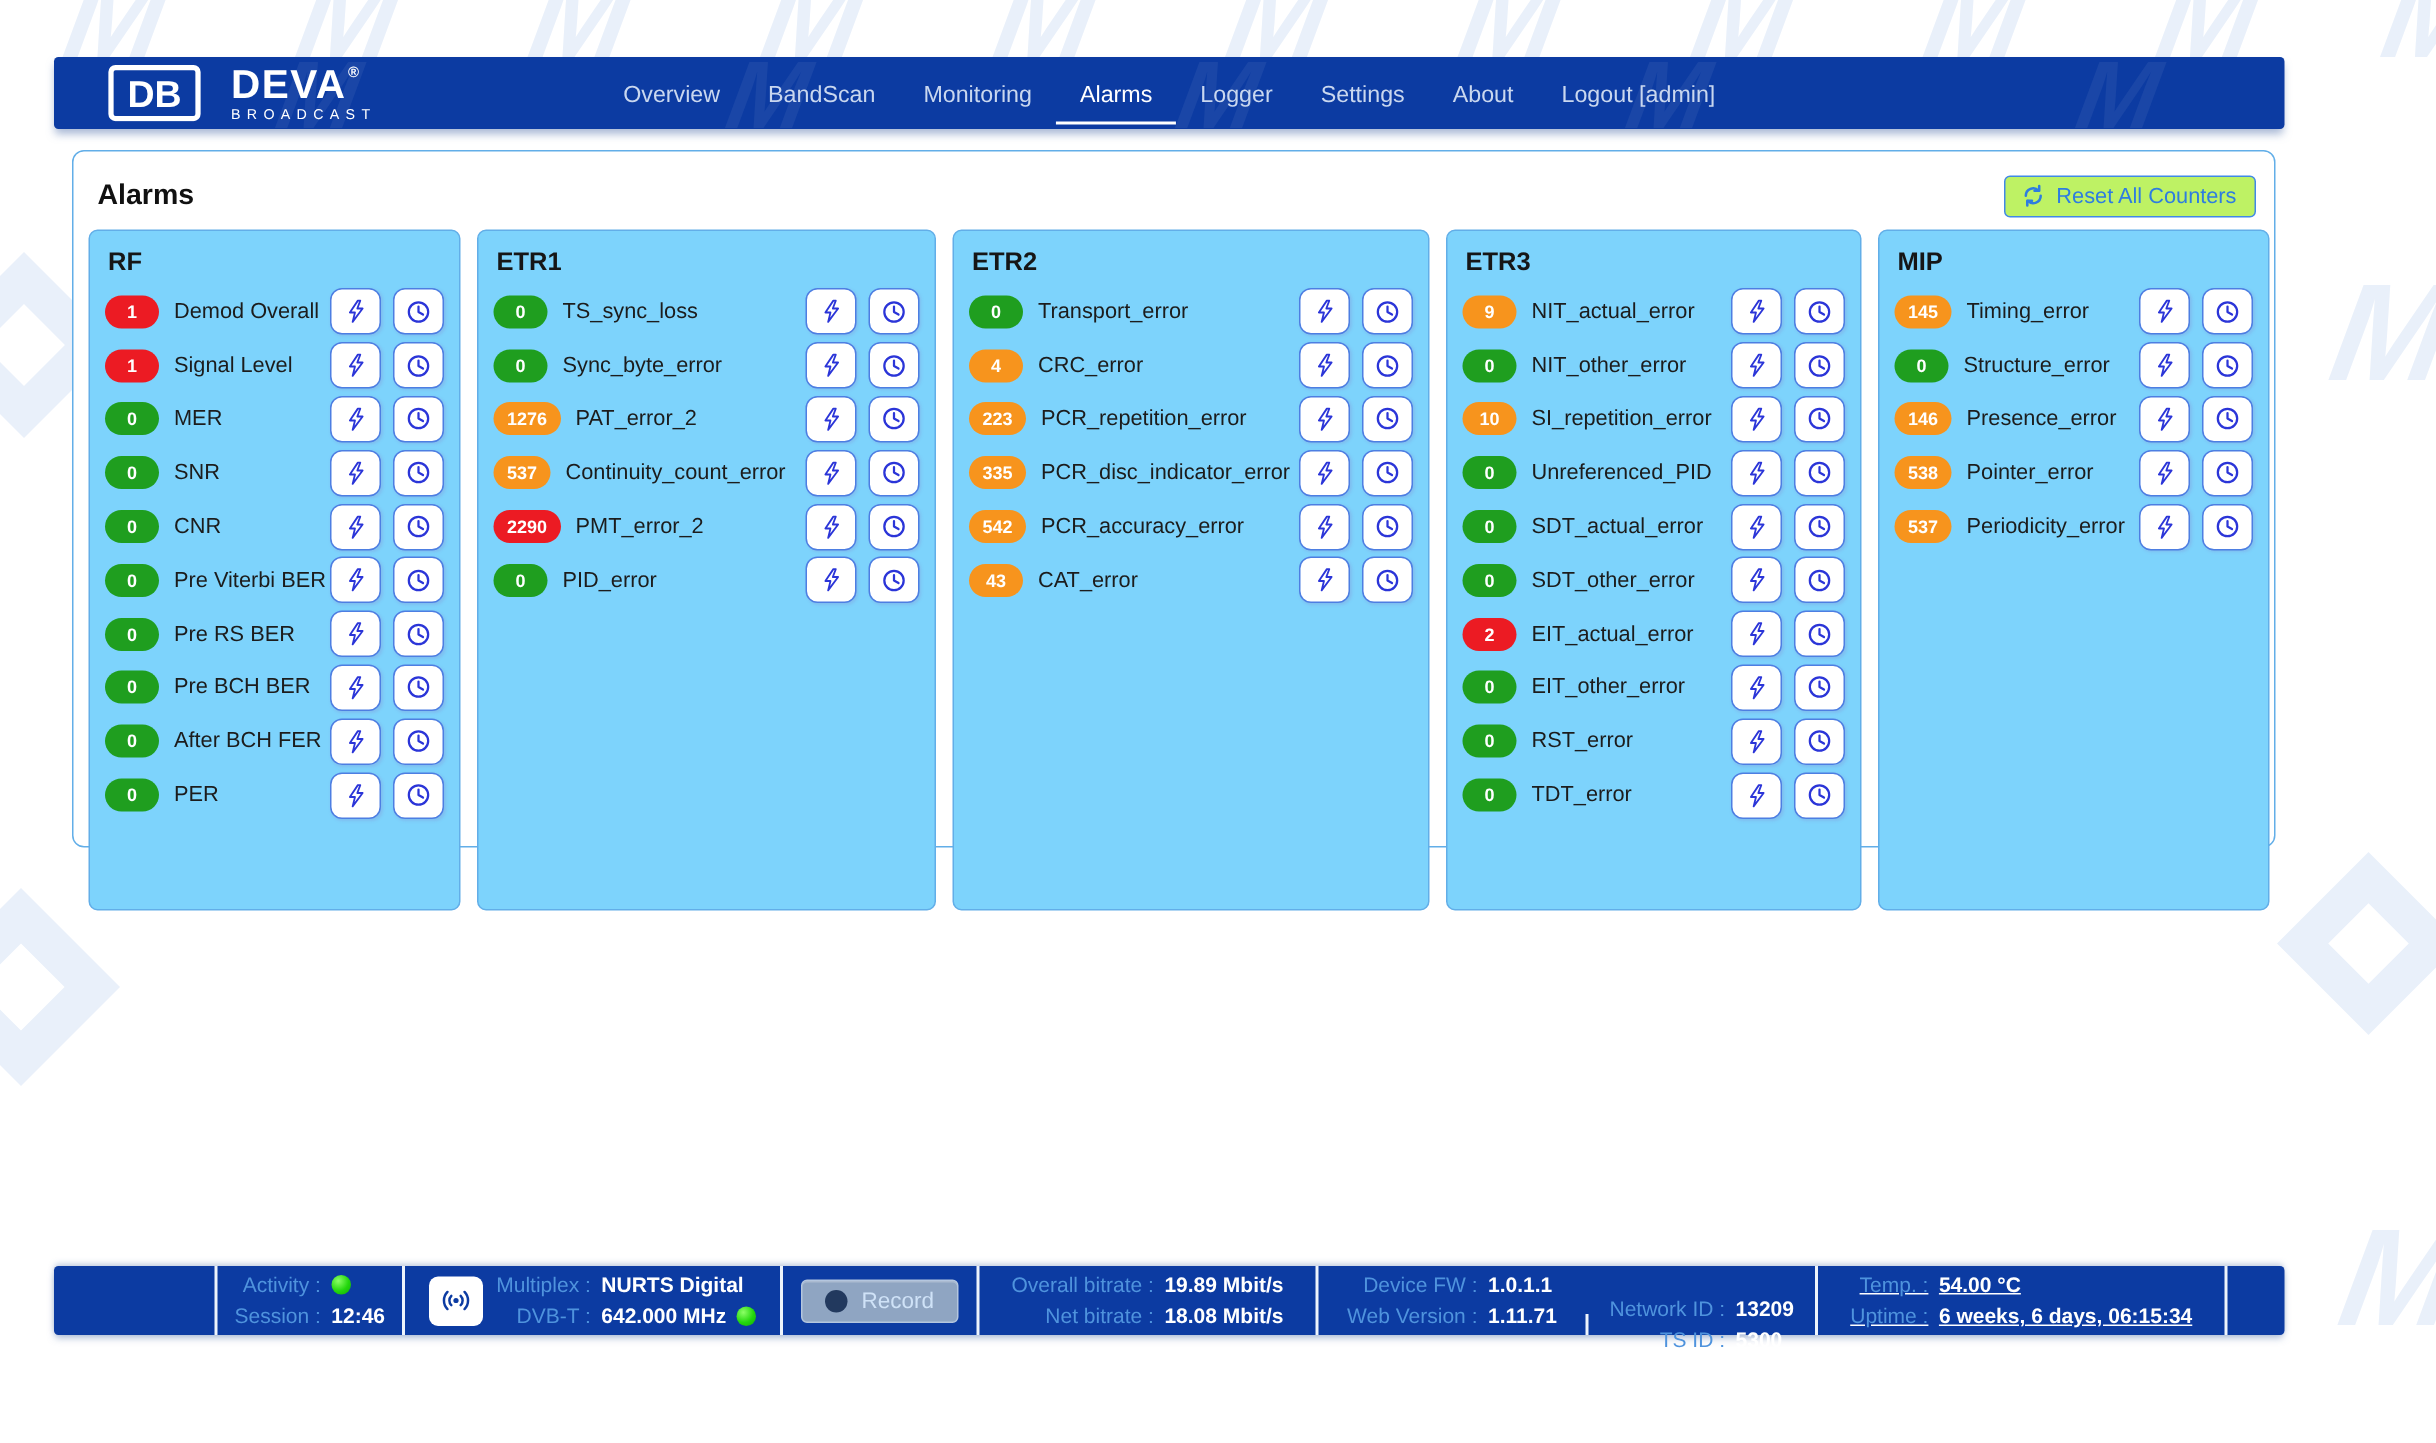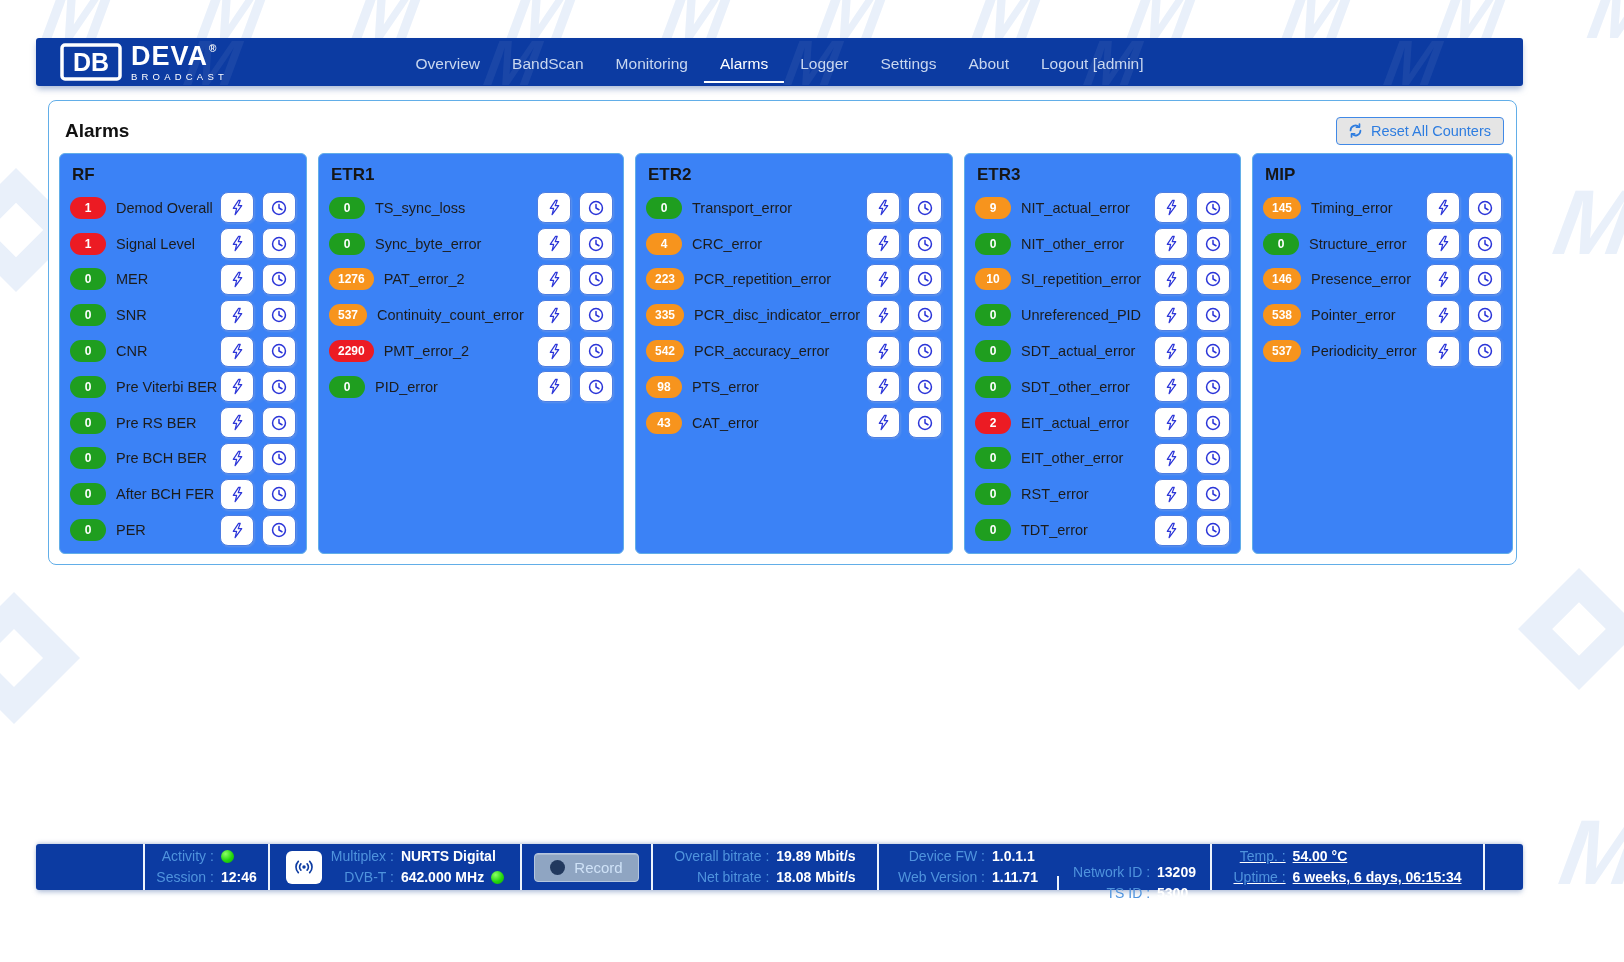--- a/index.html
+++ b/index.html
@@ -11,46 +11,46 @@
   .wm { position:absolute; z-index:0; color:#e9f0fa; font-weight:bold; user-select:none; pointer-events:none; }
   .wm-m { font-style:italic; transform:skewX(-10deg); }
   .wm-d svg { display:block; }
   .hdr-wm { position:absolute; top:-12px; color:rgba(255,255,255,0.06); font-size:64px; font-weight:bold; font-style:italic; transform:skewX(-10deg); pointer-events:none; }
 
   
   header { position:absolute; left:36px; top:38px; width:1487px; height:48px;
            background:#0c3ba2; border-radius:3px; z-index:5;
            box-shadow:0 4px 6px -1px rgba(96,126,178,.55);
            display:flex; align-items:center; overflow:hidden; }
-  .logo { display:flex; align-items:center; gap:9px; padding-left:24px; position:relative; z-index:2;text-align:right; }
+  .logo { display:flex; align-items:center; gap:20px; padding-left:36px; position:relative; z-index:2;text-align:right; }
   .logo-text { color:#fff; line-height:1; }
   .logo-brand { font-size:27px; font-weight:bold; letter-spacing:1px; display:flex; align-items:flex-start; }
   .logo-reg { font-size:10px; margin-top:1px; margin-left:1px; }
   .logo-sub { font-size:9.5px; letter-spacing:4.2px; margin-top:2px; }
   nav { position:absolute; left:50%; top:0; height:100%; transform:translateX(-50%);
         display:flex; align-items:center; gap:0; z-index:2; }
   .nav-item { color:#c9d7ef; font-size:15.5px; padding:14px 16px 8px 16px; cursor:pointer;
               border-bottom:2px solid transparent; white-space:nowrap; }
   .nav-item.active { color:#ffffff; border-bottom-color:#ffffff; }
 
   
   main { position:absolute; left:48px; top:100px; width:1469px; height:465px;
          background:#ffffff; border:1px solid #62aee8; border-radius:8px; z-index:4; }
   .main-head { display:flex; align-items:center; justify-content:space-between;
                padding:12px 12px 0 16px; height:48px; }
   .page-title { font-size:19px; font-weight:bold; color:#111; }
-  .reset-btn { display:flex; align-items:center; gap:7px; background:#e5e5e5;
+  .reset-btn { display:flex; align-items:center; gap:7px; background:#bef264;
                border:1px solid #4189e6; border-radius:4px; padding:4px 12px 5px 10px;
                color:#2e7de0; font-size:14.5px; cursor:pointer;
                font-family:"Liberation Sans","DejaVu Sans",sans-serif; }
   .reset-btn svg { display:block; }
 
   .panels { display:flex; gap:11px; padding:4px 10px 0 10px; }
-  .panel { border:1px solid #62aee8; border-radius:6px; height:401px;
-           padding:8px 10px; overflow:hidden; background:#3b82f6; flex:none; }
+  .panel { border:1px solid #62aee8; border-radius:6px; height:454px;
+           padding:8px 10px; overflow:hidden; background:#7dd3fc; flex:none; }
   .panel-title { font-size:17px; font-weight:bold; color:#161616; line-height:26px; margin:0 0 2px 2px; }
   .row { display:flex; align-items:center; height:35.8px; }
   .badge { min-width:36px; text-align:center; color:#fff; font-size:12px; font-weight:bold;
            border-radius:12px; padding:4px 9px; line-height:14px; flex:none; }
   .badge.green  { background:#1f9e1f; }
   .badge.orange { background:#f7941d; }
   .badge.red    { background:#ec1b23; }
   .row-label { font-size:14.5px; color:#1c1c1c; margin-left:10px; white-space:nowrap; }
   .icon-btn { width:34px; height:31px; flex:none; background:#fff; border:1px solid #4d7ee2;
               border-radius:8px; display:flex; align-items:center; justify-content:center;
@@ -493,35 +493,20 @@
       </svg>
     </button>
     <button class="icon-btn" title="">
       <svg width="18" height="18" viewBox="0 0 24 24" fill="none" stroke="currentColor" stroke-width="2" stroke-linecap="round" stroke-linejoin="round">
         <circle cx="12" cy="12" r="8.6"></circle>
         <path d="M12 7.2 V12 l4 2.3"></path>
       </svg>
     </button>
   </div>
           <div class="row">
-    <span class="badge orange">98</span>
-    <span class="row-label">PTS_error</span>
-    <button class="icon-btn" title="">
-      <svg width="17" height="19" viewBox="0 0 24 24" fill="none" stroke="currentColor" stroke-width="1.7" stroke-linejoin="round">
-        <path d="M13.5 2 L6 13.2 h4.8 L8.6 22 L18 9.4 h-5 L15.8 2 Z"></path>
-      </svg>
-    </button>
-    <button class="icon-btn" title="">
-      <svg width="18" height="18" viewBox="0 0 24 24" fill="none" stroke="currentColor" stroke-width="2" stroke-linecap="round" stroke-linejoin="round">
-        <circle cx="12" cy="12" r="8.6"></circle>
-        <path d="M12 7.2 V12 l4 2.3"></path>
-      </svg>
-    </button>
-  </div>
-          <div class="row">
     <span class="badge orange">43</span>
     <span class="row-label">CAT_error</span>
     <button class="icon-btn" title="">
       <svg width="17" height="19" viewBox="0 0 24 24" fill="none" stroke="currentColor" stroke-width="1.7" stroke-linejoin="round">
         <path d="M13.5 2 L6 13.2 h4.8 L8.6 22 L18 9.4 h-5 L15.8 2 Z"></path>
       </svg>
     </button>
     <button class="icon-btn" title="">
       <svg width="18" height="18" viewBox="0 0 24 24" fill="none" stroke="currentColor" stroke-width="2" stroke-linecap="round" stroke-linejoin="round">
         <circle cx="12" cy="12" r="8.6"></circle>

